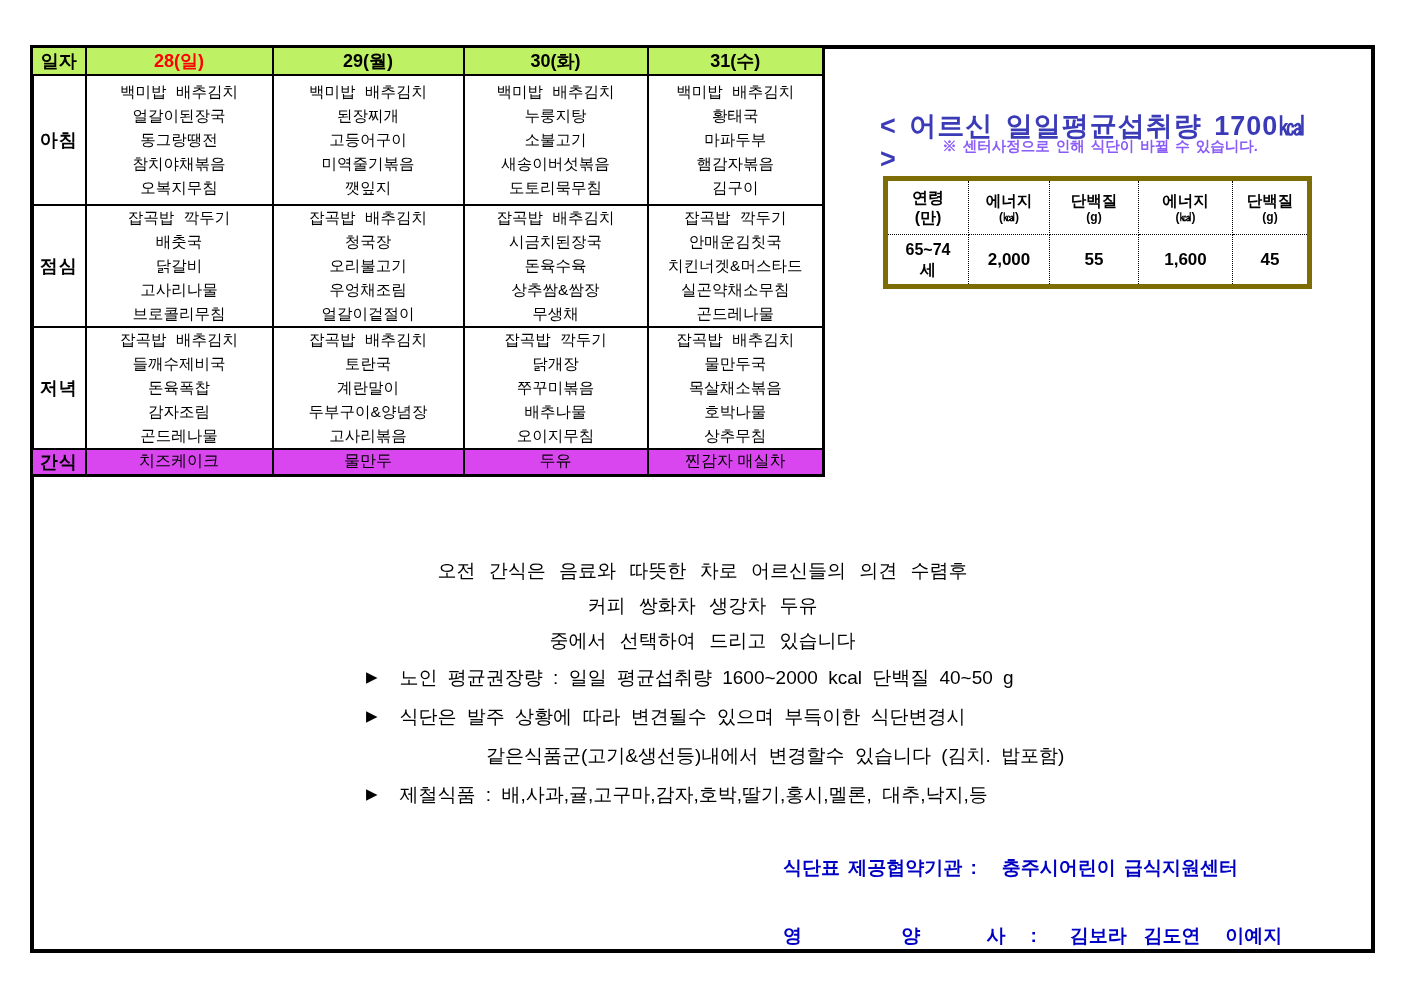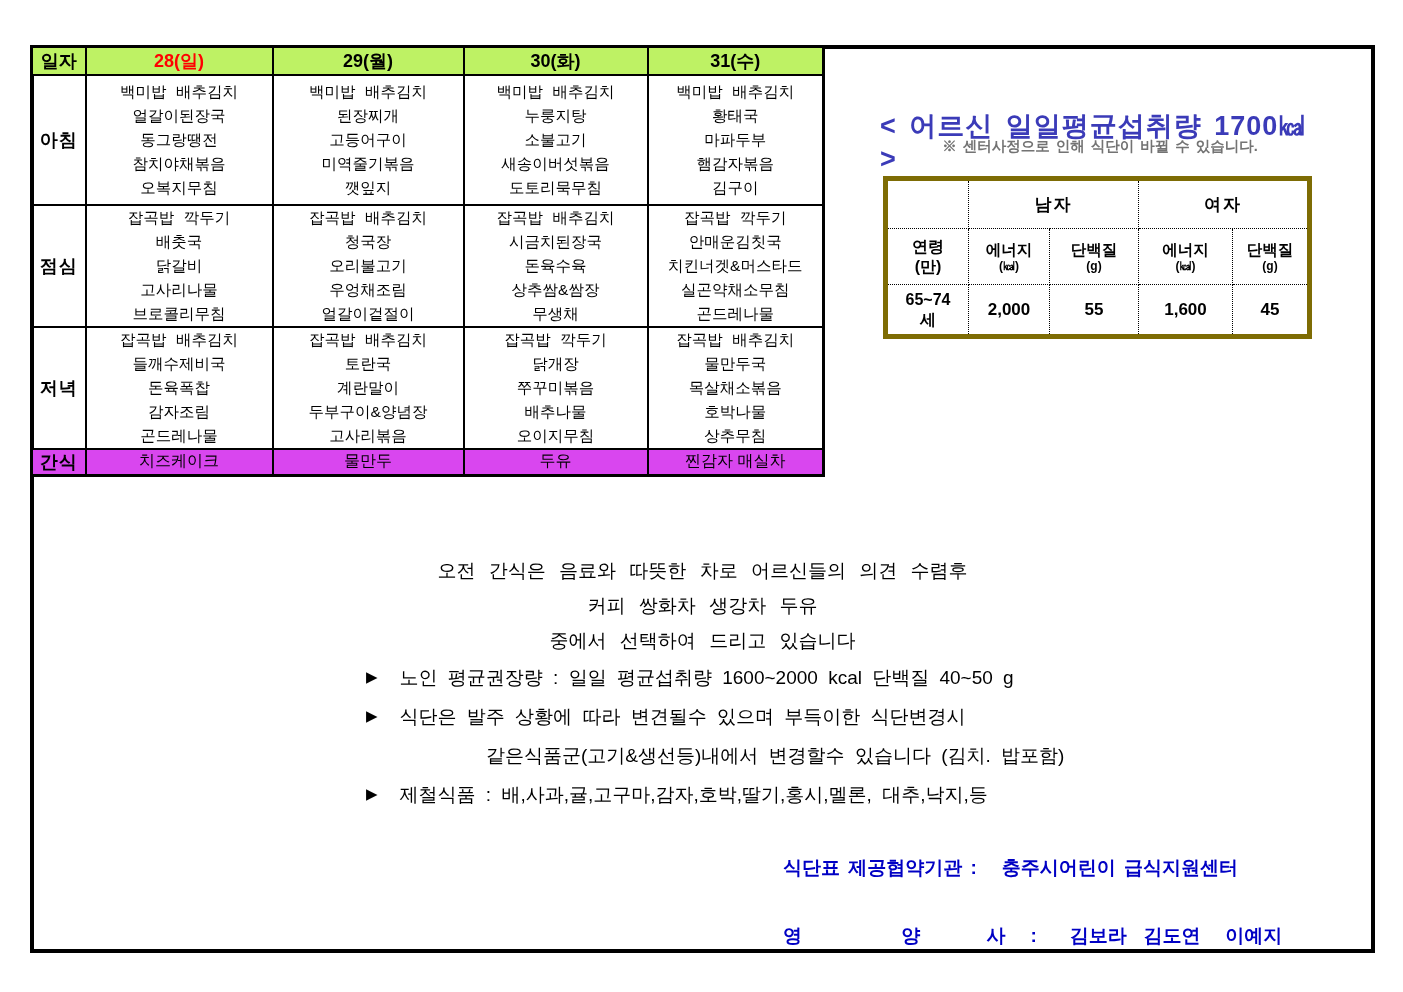--- a/index.html
+++ b/index.html
@@ -47,21 +47,21 @@
 
   
   .nutri-title {
     position: absolute; left: 880px; top: 108px; width: 440px;
     color: #3B3BB8;
     font-weight: bold; font-size: 27px; letter-spacing: 1px;
     word-spacing: 4px;
   }
   .nutri-note {
     position: absolute; left: 880px; top: 137px; width: 440px;
-    text-align: center; color: #737373;
+    text-align: center; color: #8b5cf6;
     font-weight: bold; font-size: 14.5px; word-spacing: 2px;
   }
   table.nutri {
     position: absolute; left: 883px; top: 176px;
     border-collapse: collapse; table-layout: fixed;
     border: 5px solid #7E6C04;
     background: #fff;
   }
   table.nutri td {
     border: 1px dotted #000;
@@ -201,25 +201,20 @@
 
 <table class="nutri">
   <colgroup>
     <col style="width:83px">
       <col style="width:81px">
       <col style="width:89px">
     <col style="width:94px">
       <col style="width:77px">
   </colgroup>
   <tbody>
-      <tr style="height:50px">
-    <td></td>
-    <td class="gender" colspan="2">남자</td>
-    <td class="gender" colspan="2">여자</td>
-  </tr>
   <tr style="height:56px">
     <td class="age">연령
 (만)</td>
     <td class="colhead">
       <span>에너지</span>
       <span class="unit">(㎉)</span>
     </td>
     <td class="colhead">
       <span>단백질</span>
       <span class="unit">(g)</span>

